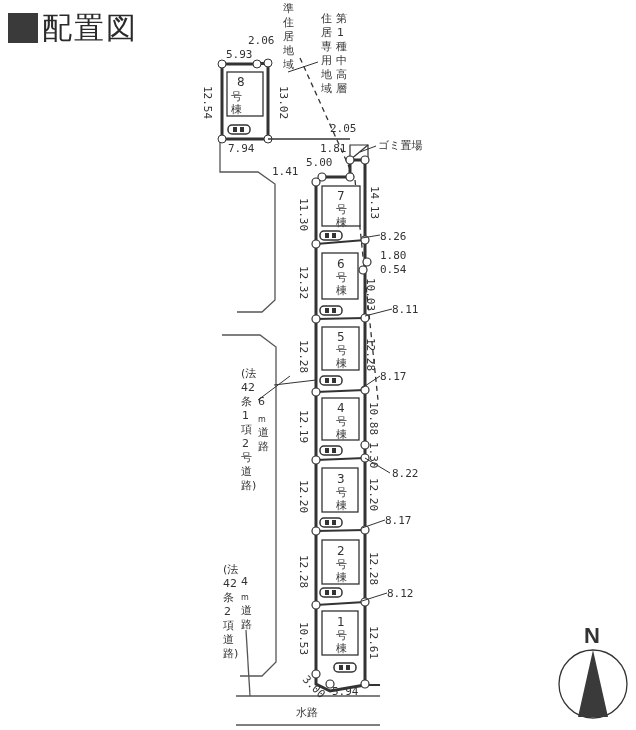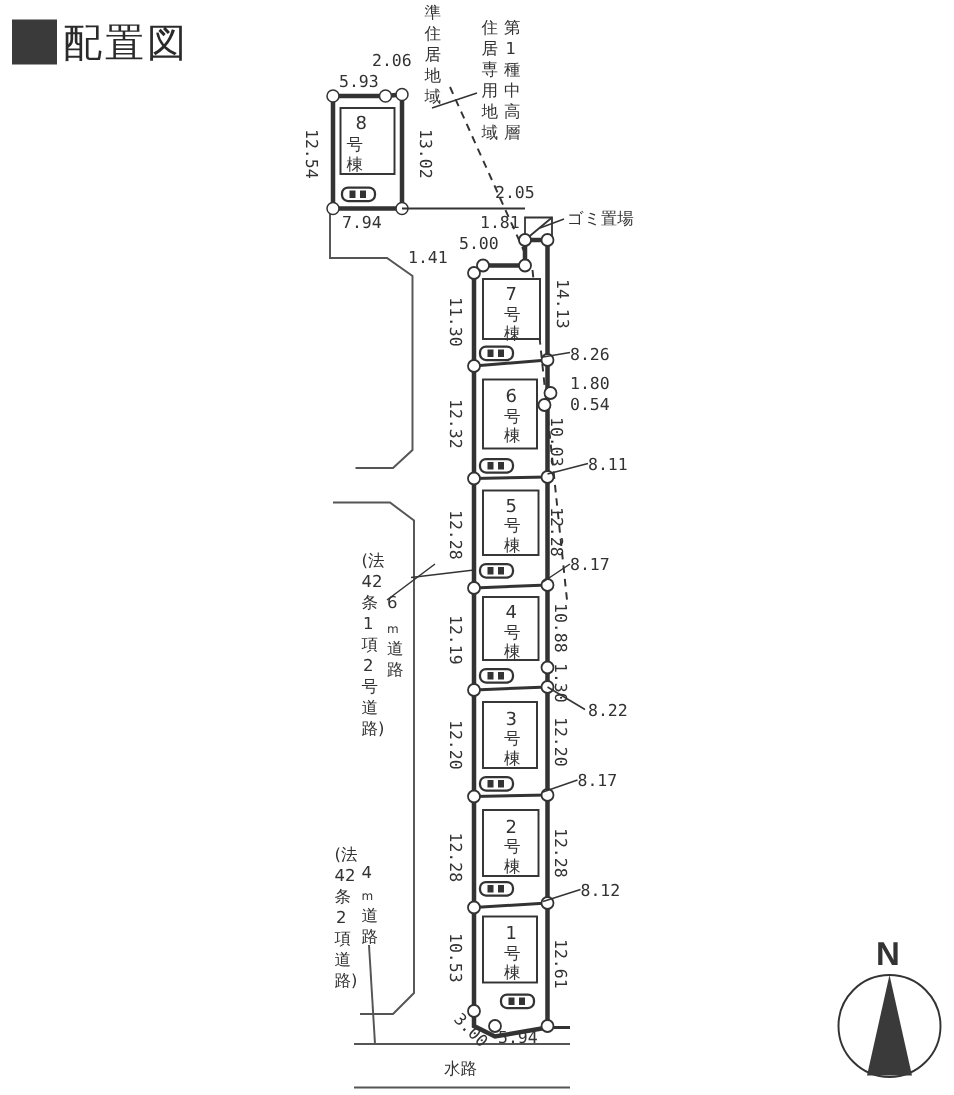--- a/index.html
+++ b/index.html
@@ -1,20 +1,20 @@
 <!DOCTYPE html>
 <html><head>
 <meta charset="utf-8">
 <style>
   html, body { margin: 0; padding: 0; background: #ffffff; }
   body { width: 636px; height: 730px; position: relative; overflow: hidden;
          font-family: "DejaVu Sans", sans-serif; color: #222; }
   .title { position: absolute; left: 8px; top: 10px; height: 36px; display: flex; align-items: center; }
   .title-square { width: 30px; height: 30px; background: #3a3a3a; margin-right: 4px; }
-  .title-text { font-size: 26px; letter-spacing: 2px; color: #2a2a2a; font-family: "DejaVu Sans", sans-serif; }
+  .title-text { font-size: 30px; letter-spacing: 2px; color: #2a2a2a; font-family: "DejaVu Sans", sans-serif; }
   svg { position: absolute; left: 0; top: 0; }
   .dim { font-family: "DejaVu Sans Mono", monospace; font-size: 11px; fill: #333; }
   .vt { font-family: "DejaVu Sans", sans-serif; font-size: 11px; fill: #333; }
   .lotlbl { font-family: "DejaVu Sans", sans-serif; font-size: 12px; fill: #333; }
   .north { font-family: "Liberation Sans", sans-serif; font-weight: bold; font-size: 22px; fill: #333; }
 </style>
 </head>
 <body>
 
 <div class="title">

